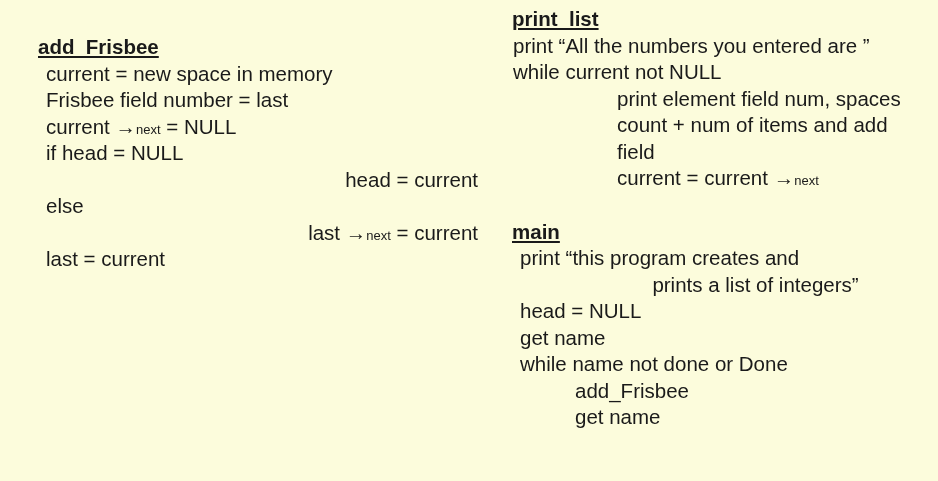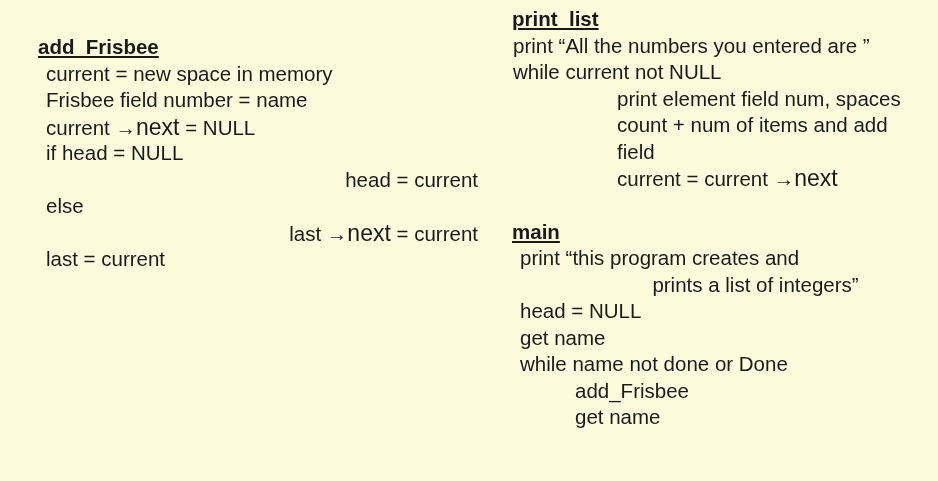--- a/index.html
+++ b/index.html
@@ -64,38 +64,38 @@
     letter-spacing: 0px;
   }
   .col-left .code-line { margin-left: 8px; }
   .col-right .block-print .code-line { margin-left: 1px; }
   .col-right .block-main .code-line { margin-left: 8px; }
   .ind-1 { padding-left: 69px; text-align: right; }
   .ind-2 { padding-left: 104px; }
   .ind-3 { padding-left: 47px; text-align: center; }
   .ind-4 { padding-left: 55px; }
   .small-word {
-    font-size: 23px;
+    font-size: 13px;
   }
   .arrow {
     font-size: 20.5px;
   }
 </style>
 </head>
 <body>
 
 <div class="page">
 
   <div class="column col-left">
     <div class="block block-addfrisbee">
       <div class="title-row">
         <span class="proc-title">add_Frisbee</span>
       </div>
       <div class="code-line">current = new space in memory</div>
-      <div class="code-line">Frisbee field number = name</div>
+      <div class="code-line">Frisbee field number = last</div>
       <div class="code-line"><span>current </span><span class="arrow">→</span><span class="small-word">next</span><span> = NULL</span></div>
       <div class="code-line">if head = NULL</div>
       <div class="code-line ind-1">head = current</div>
       <div class="code-line">else</div>
       <div class="code-line ind-1"><span>last </span><span class="arrow">→</span><span class="small-word">next</span><span> = current</span></div>
       <div class="code-line">last = current</div>
     </div>
   </div>
 
   <div class="column col-right">

